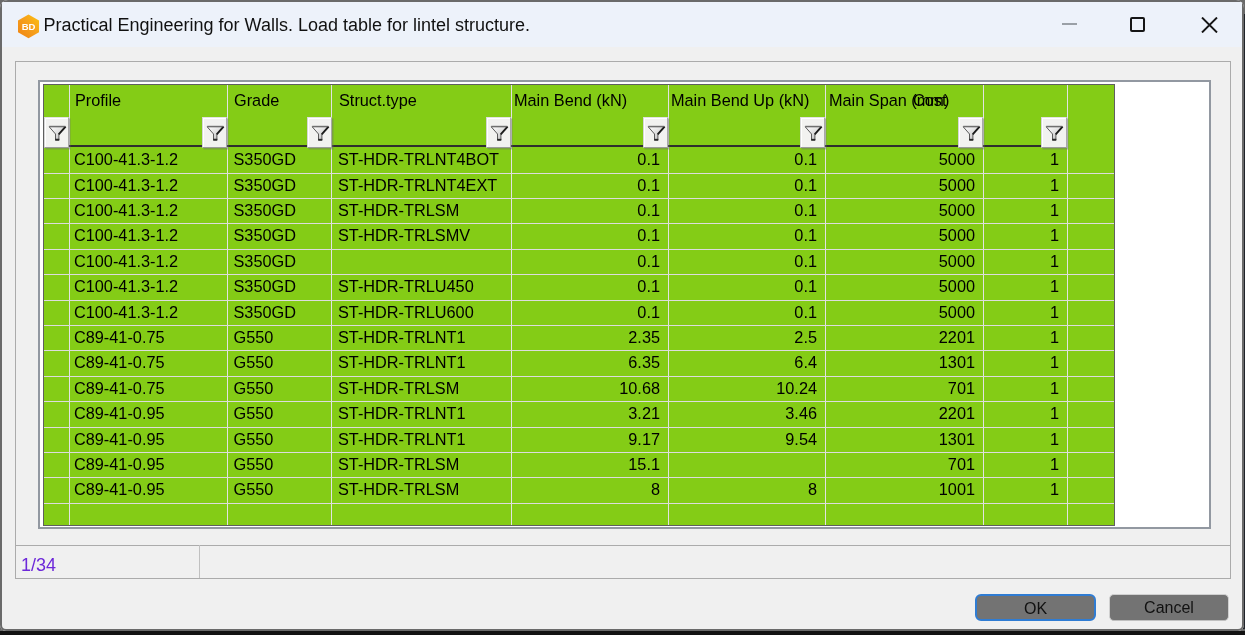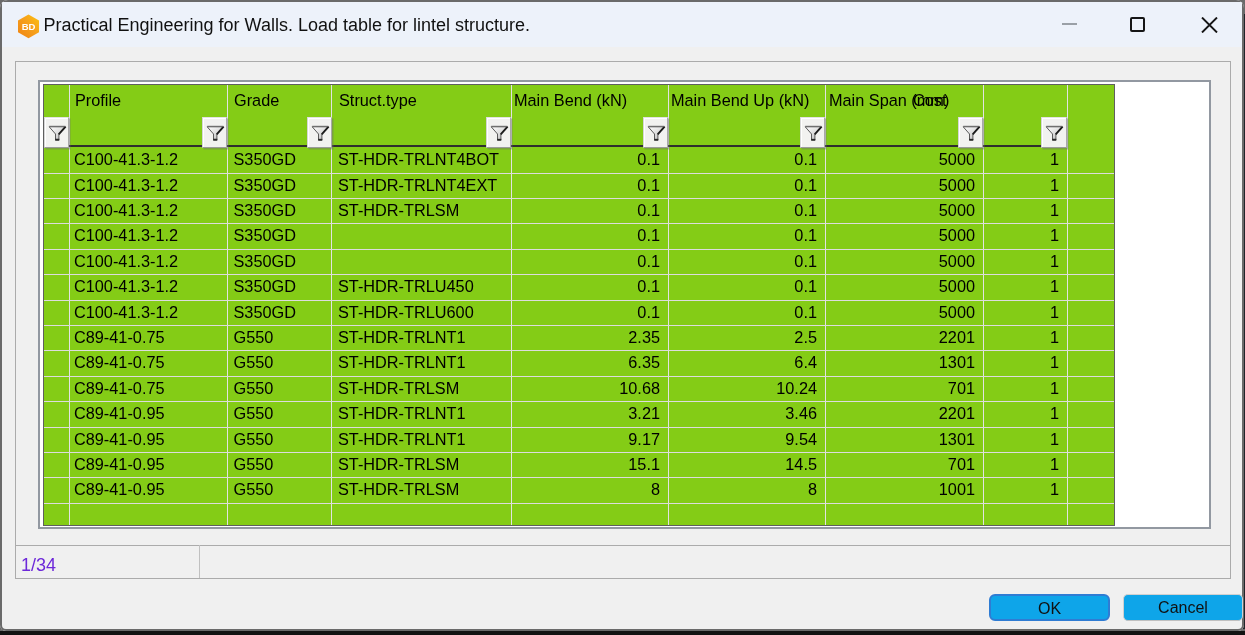--- a/index.html
+++ b/index.html
@@ -45,22 +45,22 @@
   .r { position:absolute; left:0; width:1161px; height:25.4px; line-height:25.4px;
     font-size:16.3px; color:#000; white-space:nowrap; }
   .c1 { position:absolute; left:30px; }
   .c2 { position:absolute; left:189.5px; }
   .c3 { position:absolute; left:294px; }
   .c4 { position:absolute; left:470px; width:146px; text-align:right; }
   .c5 { position:absolute; left:627px; width:146px; text-align:right; }
   .c6 { position:absolute; left:785px; width:146px; text-align:right; }
   .c7 { position:absolute; left:869px; width:146px; text-align:right; }
   
-  .btn { position:absolute; top:594px; height:27px; background:#0ea5e9; font-size:16px;
-    color:#111; text-align:center; line-height:25px;margin-left:14px; }
+  .btn { position:absolute; top:594px; height:27px; background:#737373; font-size:16px;
+    color:#111; text-align:center; line-height:25px; }
   #ok { left:975px; width:121px; border:2px solid #2f7cd3; border-radius:6px; }
   #cancel { left:1109px; width:120px; border:1px solid #d0d0d0; border-bottom-color:#c0c0c0; border-radius:5px; }
 </style>
 </head>
 <body>
 <div id="bgbottom"></div>
 <div id="bgright"></div>
 <div id="win">
   <div id="titlebar">
     <svg id="icon" width="25" height="25" viewBox="0 0 25 25">
@@ -255,20 +255,21 @@
         <span class="c2">S350GD</span>
         <span class="c3">ST-HDR-TRLSM</span>
         <span class="c4">0.1</span>
         <span class="c5">0.1</span>
         <span class="c6">5000</span>
         <span class="c7">1</span>
       </div>
     <div class="r" style="top:138.4px">
         <span class="c1">C100-41.3-1.2</span>
         <span class="c2">S350GD</span>
+        <span class="c3">ST-HDR-TRLSMV</span>
         <span class="c4">0.1</span>
         <span class="c5">0.1</span>
         <span class="c6">5000</span>
         <span class="c7">1</span>
       </div>
     <div class="r" style="top:163.8px">
         <span class="c1">C100-41.3-1.2</span>
         <span class="c2">S350GD</span>
         <span class="c4">0.1</span>
         <span class="c5">0.1</span>
@@ -336,21 +337,20 @@
         <span class="c4">9.17</span>
         <span class="c5">9.54</span>
         <span class="c6">1301</span>
         <span class="c7">1</span>
       </div>
     <div class="r" style="top:367.0px">
         <span class="c1">C89-41-0.95</span>
         <span class="c2">G550</span>
         <span class="c3">ST-HDR-TRLSM</span>
         <span class="c4">15.1</span>
-        <span class="c5">14.5</span>
         <span class="c6">701</span>
         <span class="c7">1</span>
       </div>
     <div class="r" style="top:392.4px">
         <span class="c1">C89-41-0.95</span>
         <span class="c2">G550</span>
         <span class="c3">ST-HDR-TRLSM</span>
         <span class="c4">8</span>
         <span class="c5">8</span>
         <span class="c6">1001</span>

